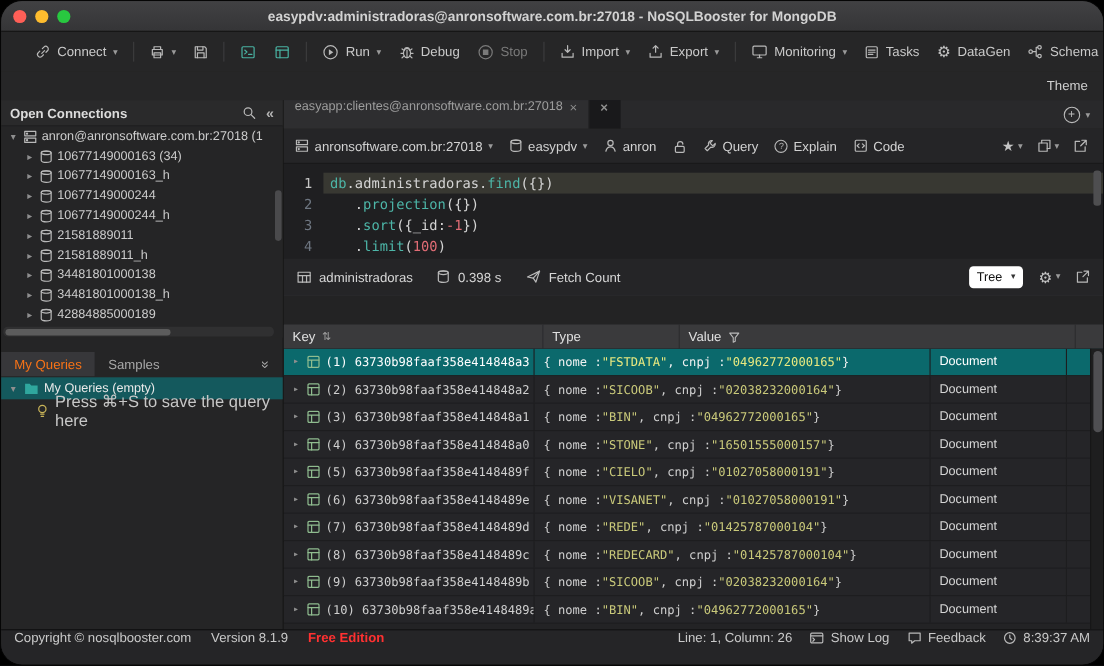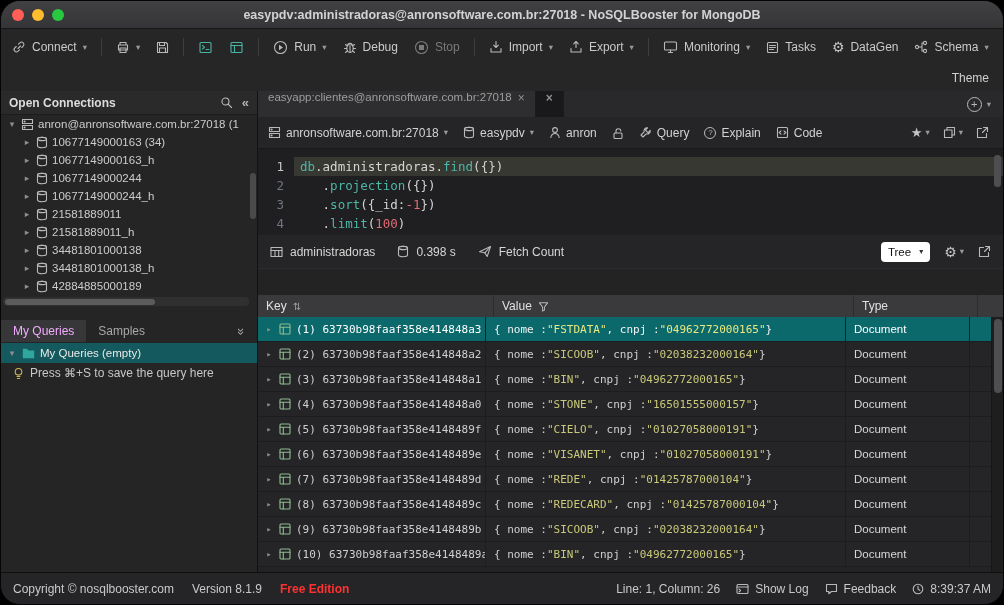--- a/index.html
+++ b/index.html
@@ -11,21 +11,21 @@
   .svgi path,.svgi rect,.svgi circle,.svgi ellipse,.svgi line{stroke:#b9b9b9;fill:none;stroke-width:1.1;stroke-linecap:round;stroke-linejoin:round}
   .teal path,.teal rect,.teal circle,.teal line{stroke:#49b3a3}
   .gray path,.gray rect,.gray circle,.gray line{stroke:#7a7a7a}
   
   .titlebar{height:28px;flex:none;background:linear-gradient(#414143,#353537);display:flex;align-items:center;position:relative;border-bottom:1px solid #161616}
   .lights{display:flex;gap:8px;padding-left:11px;z-index:2}
   .light{width:12px;height:12px;border-radius:50%}
   .light.red{background:#ff5f57}.light.yellow{background:#febc2e}.light.green{background:#28c840}
   .title{position:absolute;left:0;right:0;text-align:center;font-weight:bold;color:#d2d2d2;font-size:12.5px;white-space:nowrap}
   
-  .toolbar{height:36px;flex:none;display:flex;align-items:center;padding:0 4px;background:#262627;gap:2px}
+  .toolbar{height:36px;flex:none;display:flex;align-items:center;padding:0 24px;background:#262627;gap:2px}
   .tbtn{display:flex;align-items:center;gap:6px;padding:4px 7px;border-radius:3px;font-size:12px;color:#cacaca;white-space:nowrap}
   .tbtn.disabled{color:#7a7a7a}
   .caret{font-size:8.5px;color:#9a9a9a;line-height:1}
   .sep{width:1px;height:18px;background:#3d3d3f;margin:0 5px;flex:none}
   .theme-row{height:26px;flex:none;display:flex;align-items:center;justify-content:flex-end;padding:0 14px;background:#262627;color:#d0d0d0}
   .gear{font-size:14px;color:#c4c4c4;line-height:1}
   
   .content{flex:1;display:flex;min-height:0}
   .sidebar{width:257px;flex:none;background:#252526;border-right:1px solid #121212;display:flex;flex-direction:column}
   .main{flex:1;min-width:0;display:flex;flex-direction:column;background:#232324}
@@ -36,24 +36,24 @@
   .tree{position:relative;height:192px;flex:none;overflow:hidden;background:#252526}
   .tree-row{height:18px;display:flex;align-items:center;gap:4px;padding-left:6px;white-space:nowrap;font-size:11.5px;color:#cccccc;overflow:hidden}
   .tree-row.child{padding-left:21px}
   .twisty{width:10px;flex:none;text-align:center;color:#8f8f8f;font-size:9px;line-height:1}
   .tree-label{overflow:hidden}
   .hscroll{position:absolute;left:2px;right:8px;bottom:1px;height:9px;background:#303031;border-radius:4px}
   .hthumb{position:absolute;left:2px;top:1.5px;width:150px;height:6px;border-radius:3px;background:#5c5c5c}
   .tree-vthumb{position:absolute;right:1px;top:58px;width:6px;height:46px;border-radius:3px;background:#4a4a4c}
   .queries-tabs{margin-top:12px;height:24px;flex:none;display:flex;align-items:center}
   .qtab{padding:4px 12px;font-size:12px;color:#a8a8a8}
-  .qtab.active{color:#f0abfc;background:#37373a}
+  .qtab.active{color:#f97316;background:#37373a}
   .chev2{margin-left:auto;padding:0 12px;color:#b0b0b0;font-size:13px;transform:rotate(90deg)}
   .folder-row{height:20px;flex:none;display:flex;align-items:center;gap:5px;padding-left:6px;background:#14595d;color:#e9e9e9;font-size:11.5px}
-  .hint-row{height:20px;flex:none;display:flex;align-items:center;gap:6px;padding-left:12px;color:#c7c7c7;font-size:12px}
+  .hint-row{height:20px;flex:none;display:flex;align-items:center;gap:6px;padding-left:32px;color:#c7c7c7;font-size:15px}
   
   .doctabs{height:26px;flex:none;display:flex;align-items:stretch;background:#29292b}
   .dtab{display:flex;gap:6px;padding:0 10px;font-size:11.5px;color:#9d9d9d;background:#2e2e30;border-right:1px solid #1b1b1c;white-space:nowrap}
   .dtab.active{background:#19191b;color:#fff;font-weight:bold}
   .dtab-close{color:#8f8f8f;font-size:12px}
   .newtab{margin-left:auto;display:flex;align-items:center;gap:5px;padding:0 12px}
   .plus-circle{width:15px;height:15px;border:1.2px solid #b9b9b9;border-radius:50%;display:grid;place-items:center;font-size:11px;color:#b9b9b9;line-height:1}
   
   .crumbbar{height:32px;flex:none;display:flex;align-items:center;gap:15px;padding:0 10px;background:#252527;border-bottom:1px solid #19191a;color:#d2d2d2}
   .crumb,.crumb-btn{display:flex;align-items:center;gap:5px;white-space:nowrap}
@@ -90,21 +90,21 @@
   .trow.selected{background:#0b696c}
   .c-key{width:228px;display:flex;align-items:center;gap:5px;padding:0 4px 0 6px;border-right:1px solid #1d1d1f;font-family:"DejaVu Sans Mono",monospace;font-size:11px;color:#cfcfcf;overflow:hidden;white-space:nowrap}
   .c-val{width:360px;display:flex;align-items:center;padding:0 8px;border-right:1px solid #1d1d1f;font-family:"DejaVu Sans Mono",monospace;font-size:11px;white-space:nowrap;overflow:hidden}
   .c-type{width:124px;display:flex;align-items:center;padding:0 8px;border-right:1px solid #1d1d1f;color:#d6d6d6}
   .c-fill{flex:1}
   .pl{color:#cfcfcf}.str{color:#c9c97a}
   .trow.selected .pl{color:#f2f2f2}.trow.selected .str{color:#e9e97f}.trow.selected .c-key{color:#fff}.trow.selected .c-type{color:#fff}
   .vscroll{position:absolute;right:0;top:22px;bottom:0;width:12px;background:#1e1e1f;border-left:1px solid #161617}
   .vthumb2{margin:2px auto 0;width:8px;height:74px;background:#4f4f52;border-radius:4px}
   
-  .statusbar{height:32px;flex:none;display:flex;align-items:center;justify-content:space-between;background:#252527;border-top:1px solid #0f0f10;padding:0 12px;color:#c9c9c9}
+  .statusbar{height:32px;flex:none;display:flex;align-items:flex-start;justify-content:space-between;background:#252527;border-top:1px solid #0f0f10;padding:0 12px;color:#c9c9c9}
   .sb-left{display:flex;gap:18px;align-items:center}
   .sb-right{display:flex;gap:16px;align-items:center}
   .free{color:#ff3131;font-weight:bold}
   .sb-btn,.sb-time{display:flex;align-items:center;gap:6px}
 </style>
 </head>
 <body>
 
 <div class="window">
 
@@ -495,28 +495,28 @@
       </div>
 
       <div class="res-spacer"></div>
 
       <div class="grid-wrap">
         <div class="grid-header">
           <div class="gh gh-key">
             <span>Key</span>
             <span class="sort">⇅</span>
           </div>
+          <div class="gh gh-type">
+            <span>Type</span>
+          </div>
           <div class="gh gh-val">
             <span>Value</span>
             <svg class="svgi" width="11" height="11" viewBox="0 0 12 12">
                 <path d="M1.5 2h9L7 6.5V10l-2 1V6.5z"></path>
               </svg>
-          </div>
-          <div class="gh gh-type">
-            <span>Type</span>
           </div>
           <div class="gh gh-fill"></div>
         </div>
         <div class="grid-rows">
             <div class="trow selected">
               <div class="c-key">
                 <span class="twisty">▸</span>
                 <svg class="svgi" width="12" height="12" viewBox="0 0 12 12">
                   <rect x="1" y="1" width="10" height="10" rx="1" style="stroke:#8fbc8f"></rect>
                   <path d="M1 4.3h10M4.3 4.3V11" style="stroke:#8fbc8f"></path>

